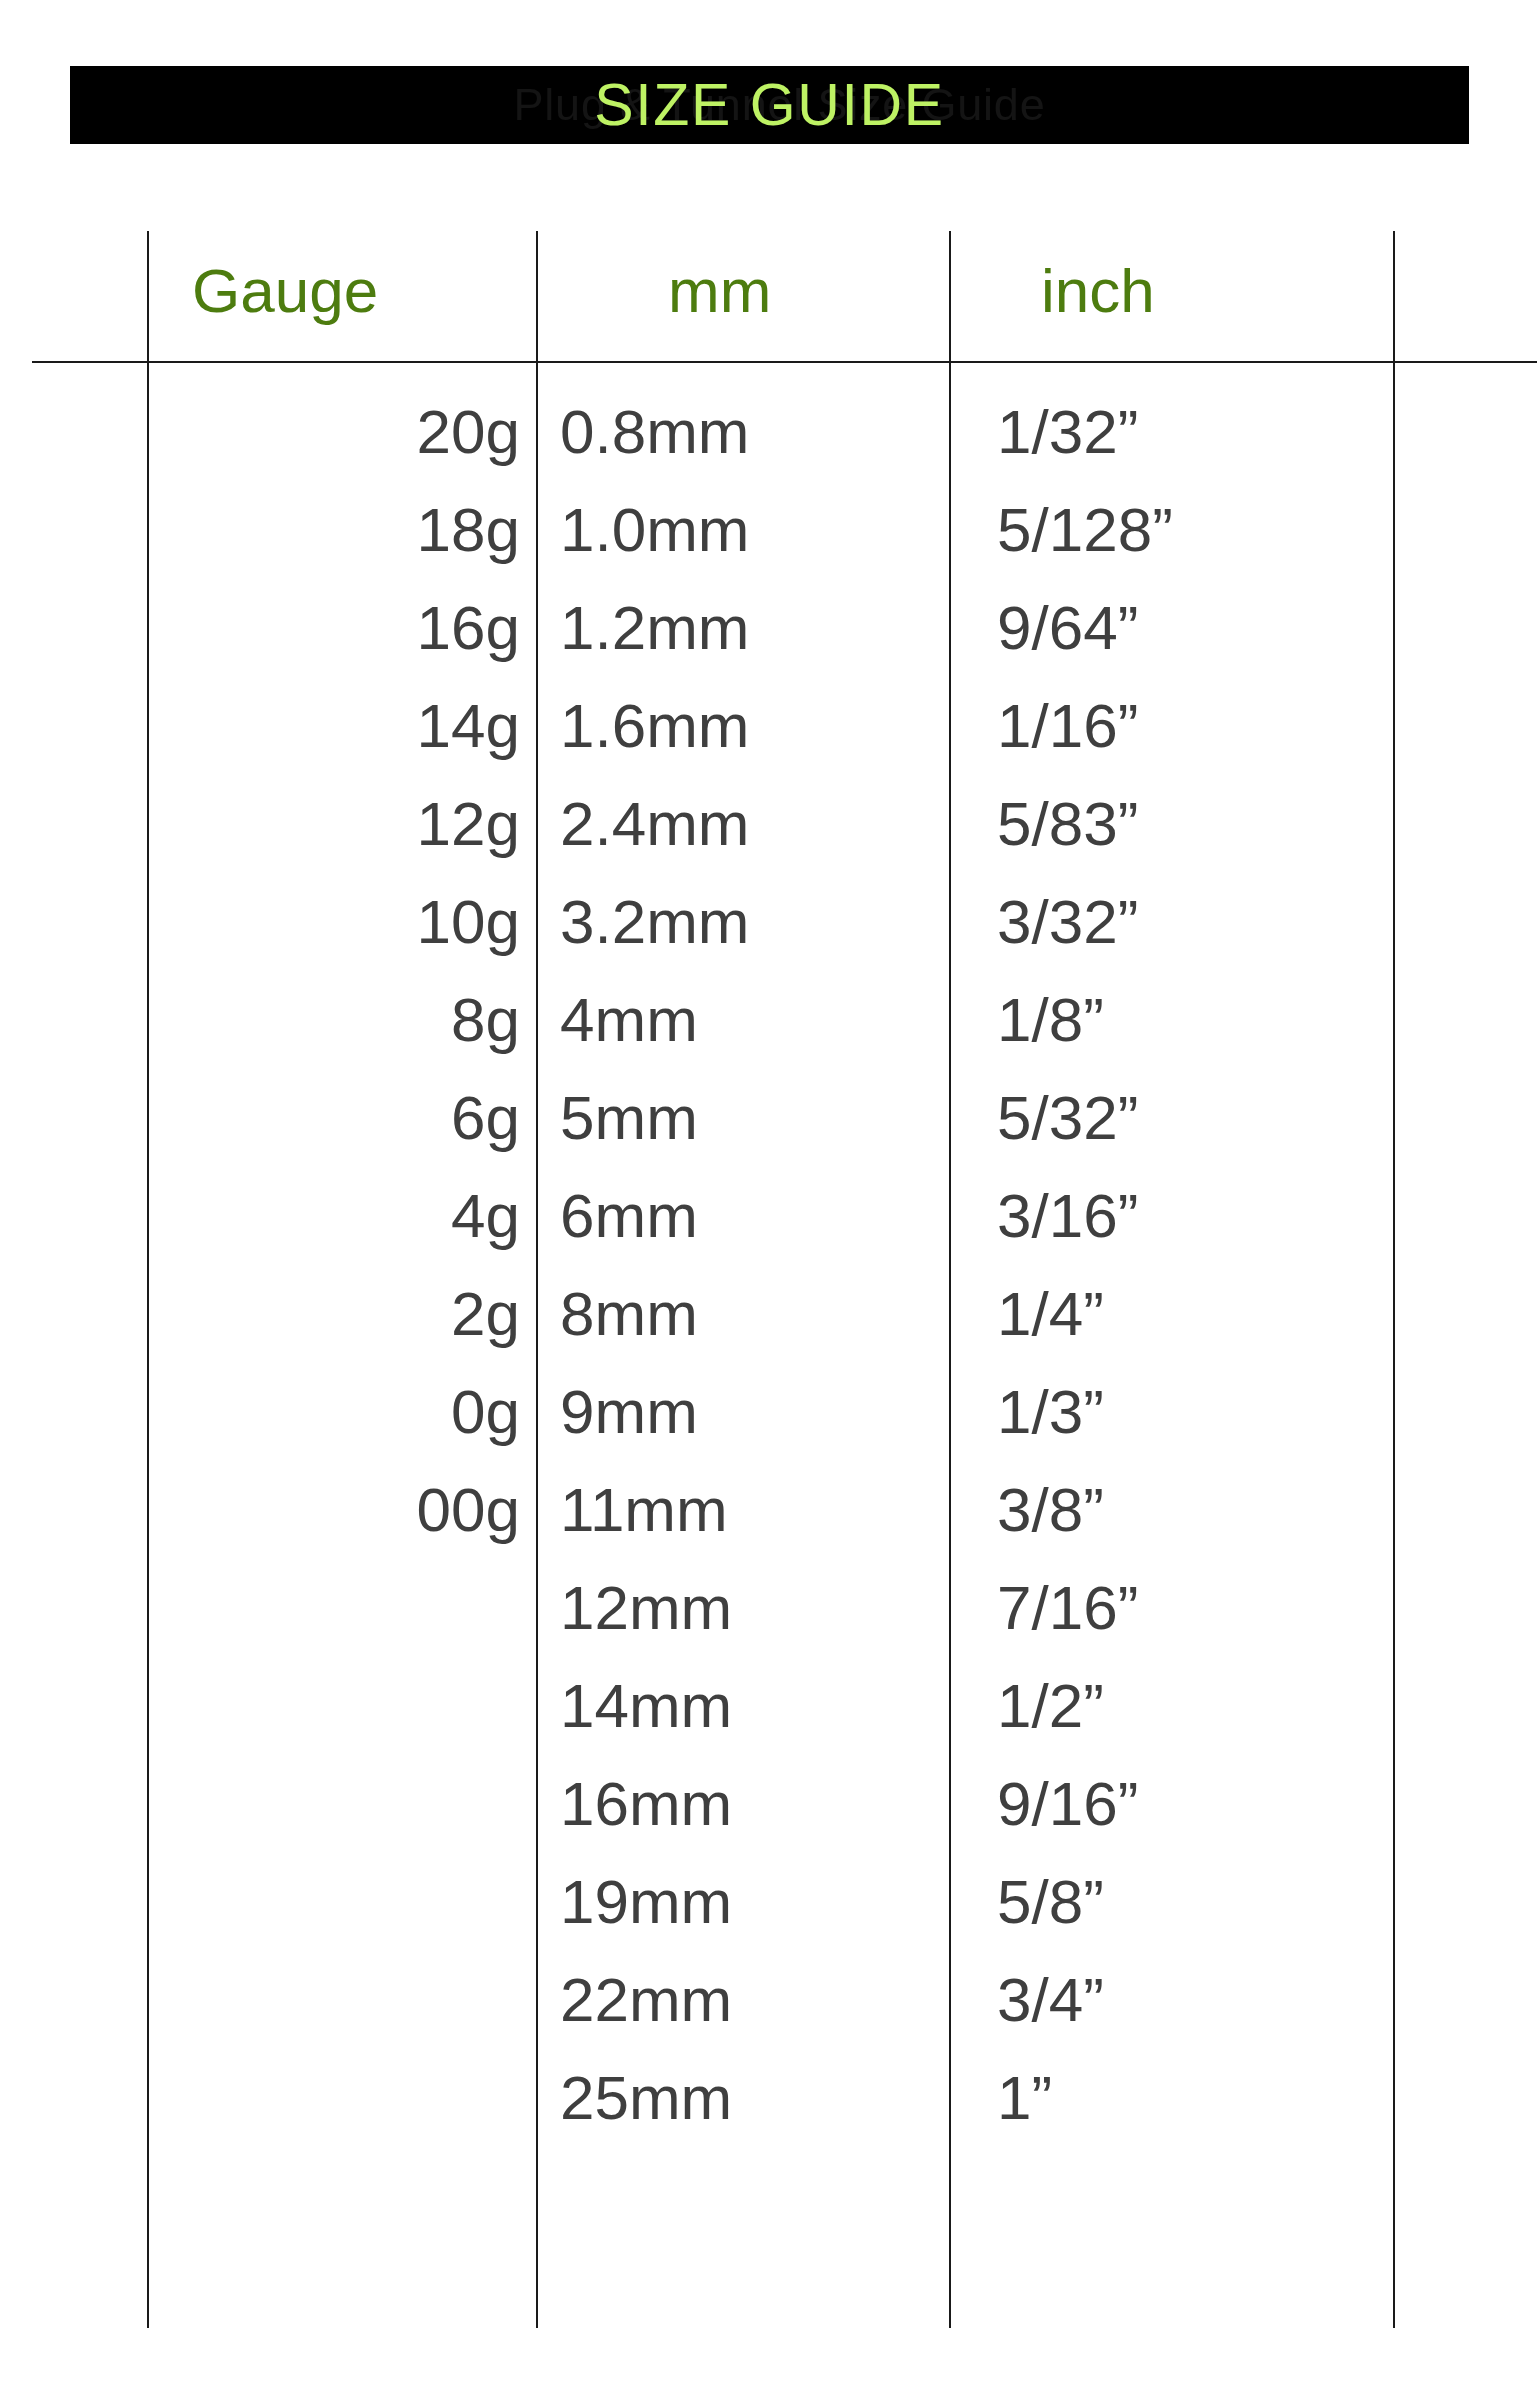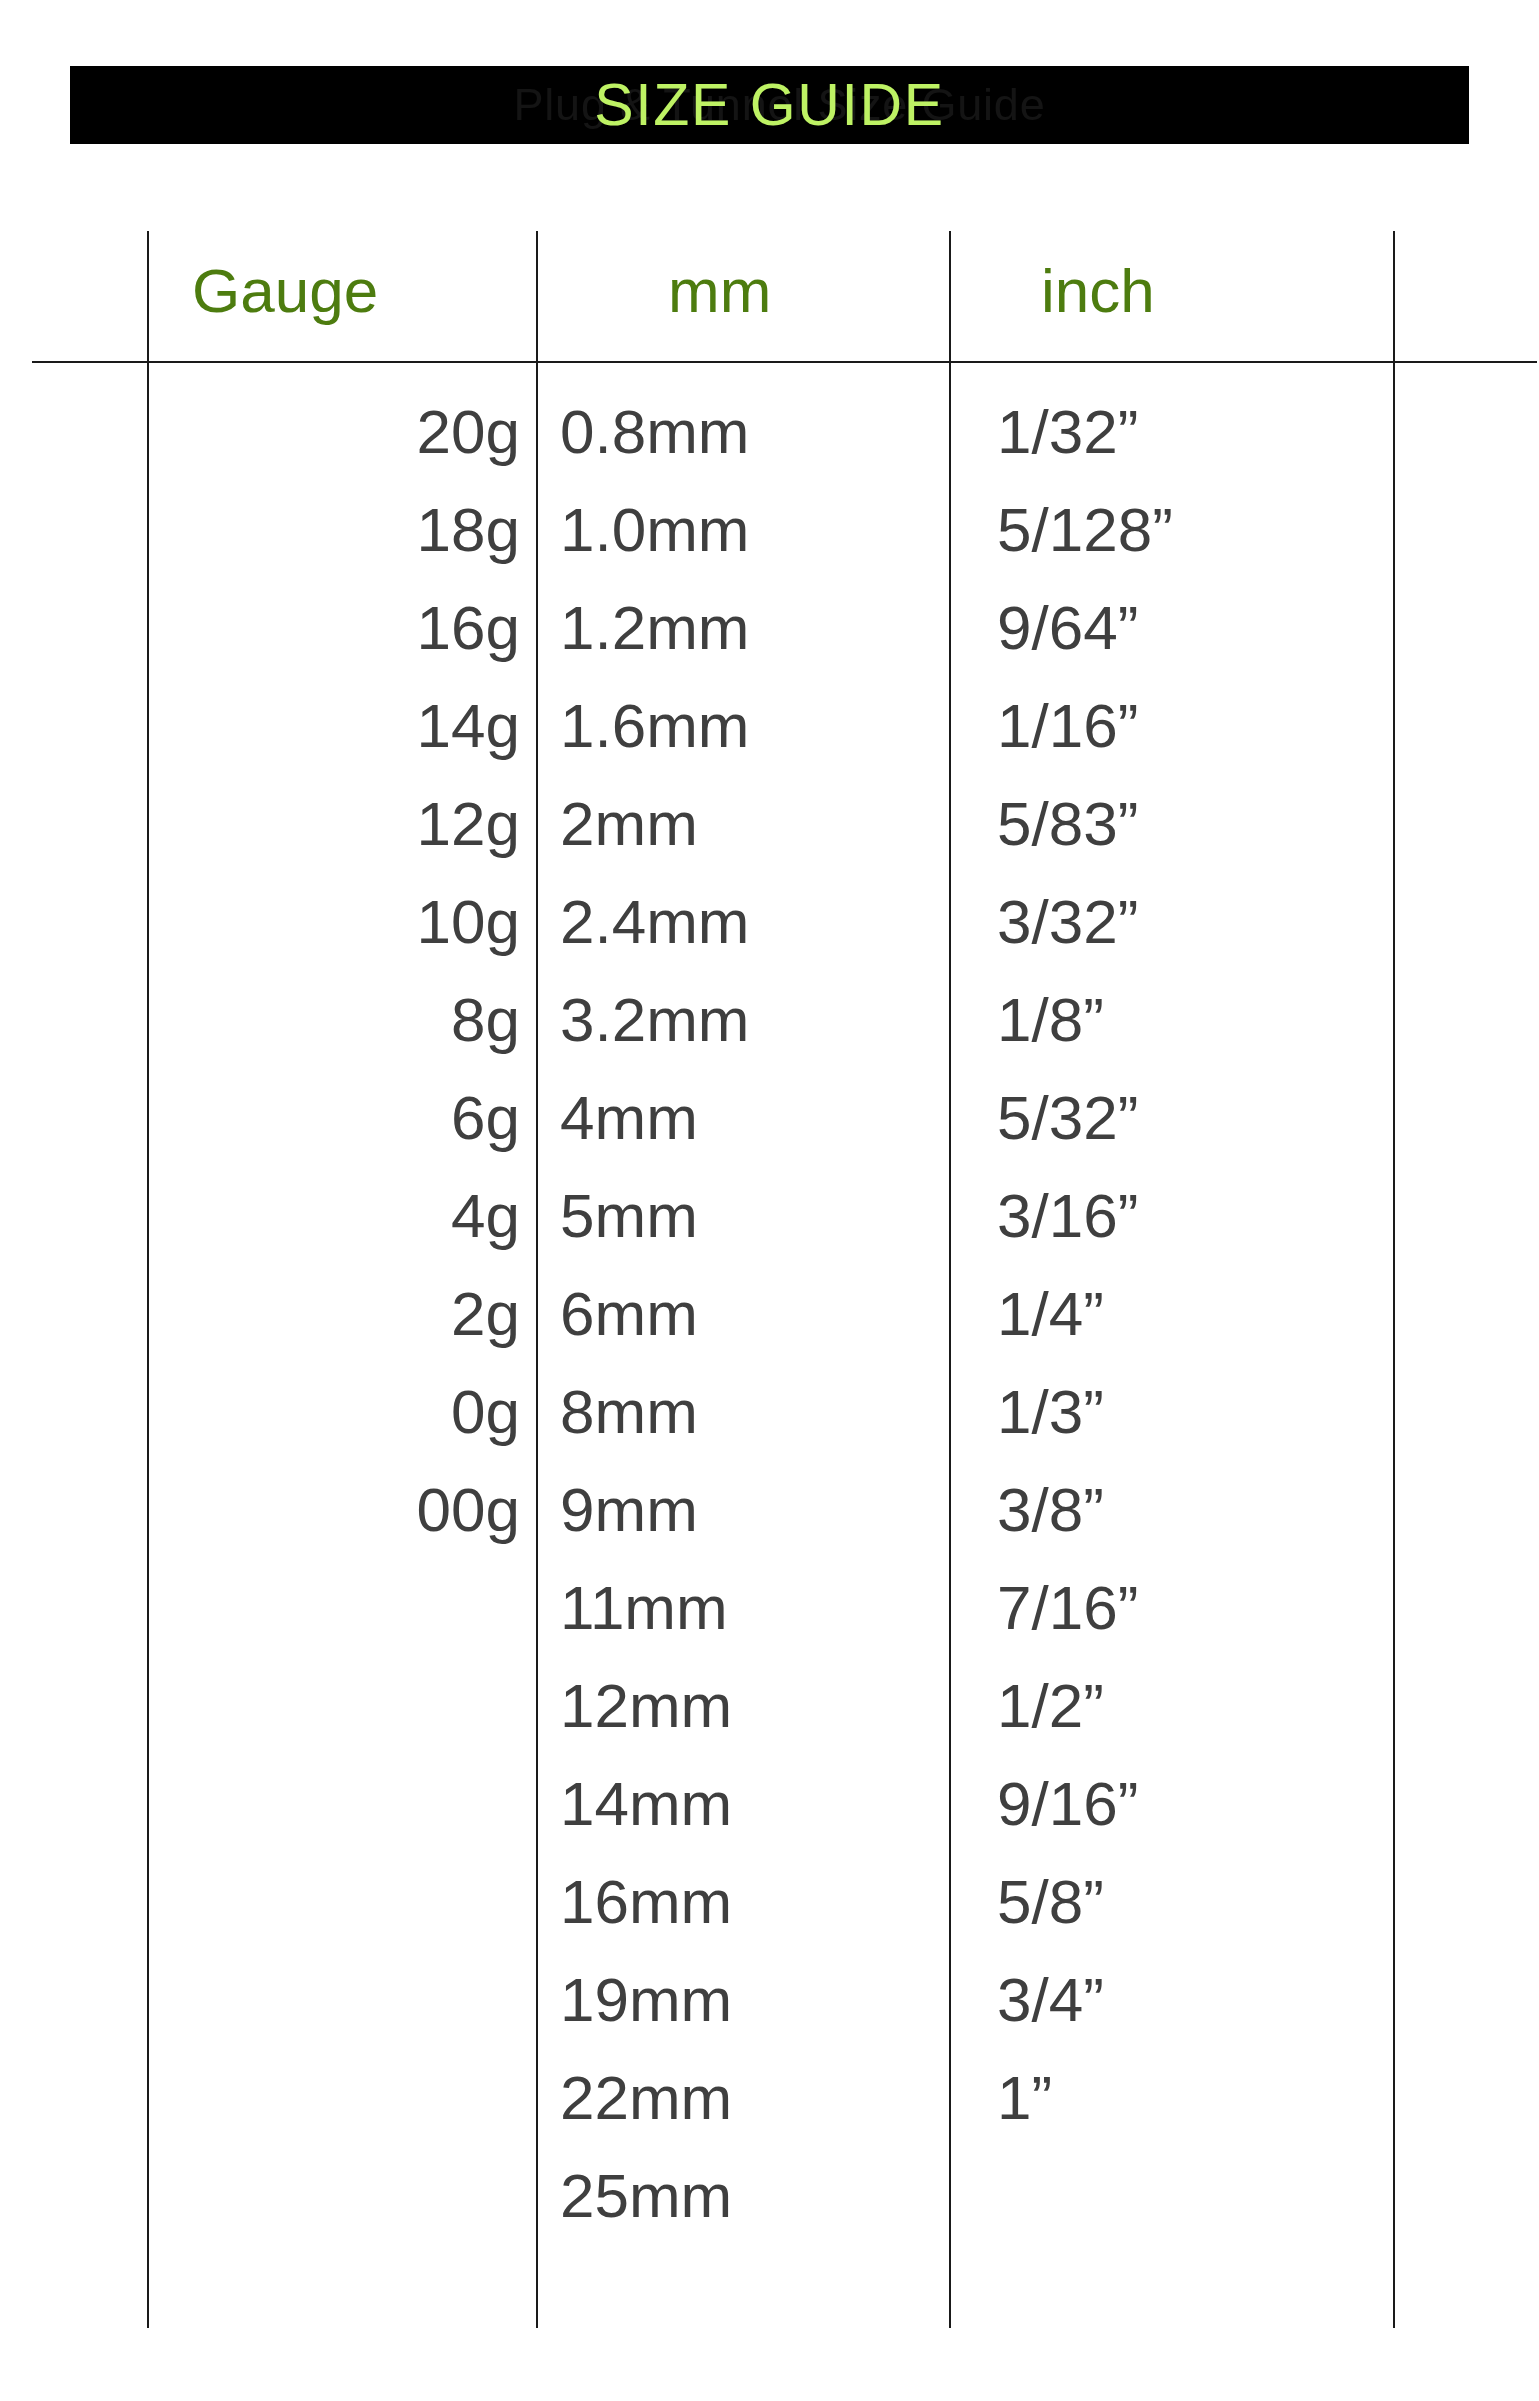--- a/index.html
+++ b/index.html
@@ -179,21 +179,20 @@
     <div class="cell blank"></div>
     <div class="cell blank"></div>
     <div class="cell blank"></div>
   </div>
 
   <div class="col col-mm">
     <div class="cell">0.8mm</div>
     <div class="cell">1.0mm</div>
     <div class="cell">1.2mm</div>
     <div class="cell">1.6mm</div>
-    <div class="cell">2mm</div>
     <div class="cell">2.4mm</div>
     <div class="cell">3.2mm</div>
     <div class="cell">4mm</div>
     <div class="cell">5mm</div>
     <div class="cell">6mm</div>
     <div class="cell">8mm</div>
     <div class="cell">9mm</div>
     <div class="cell">11mm</div>
     <div class="cell">12mm</div>
     <div class="cell">14mm</div>

